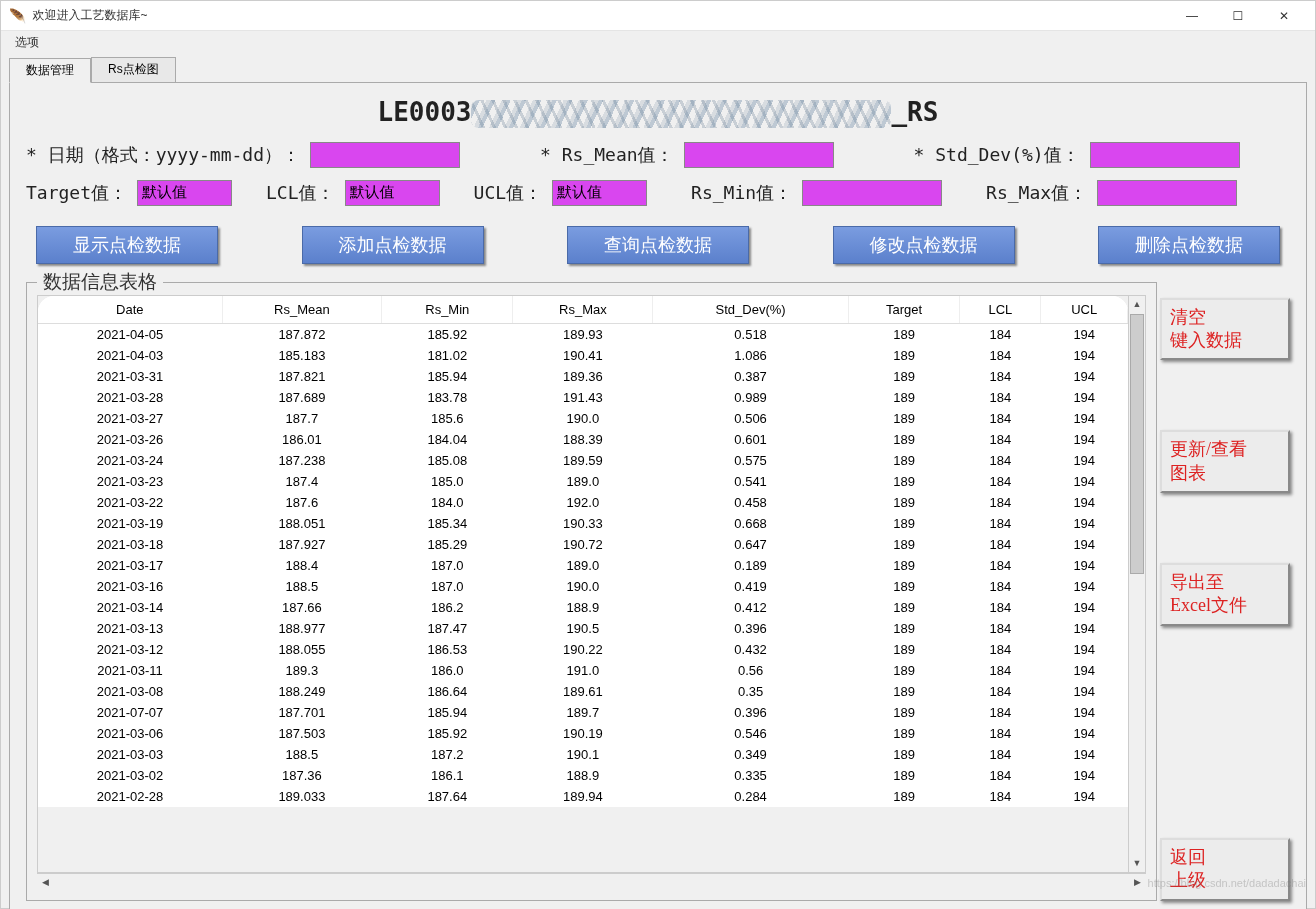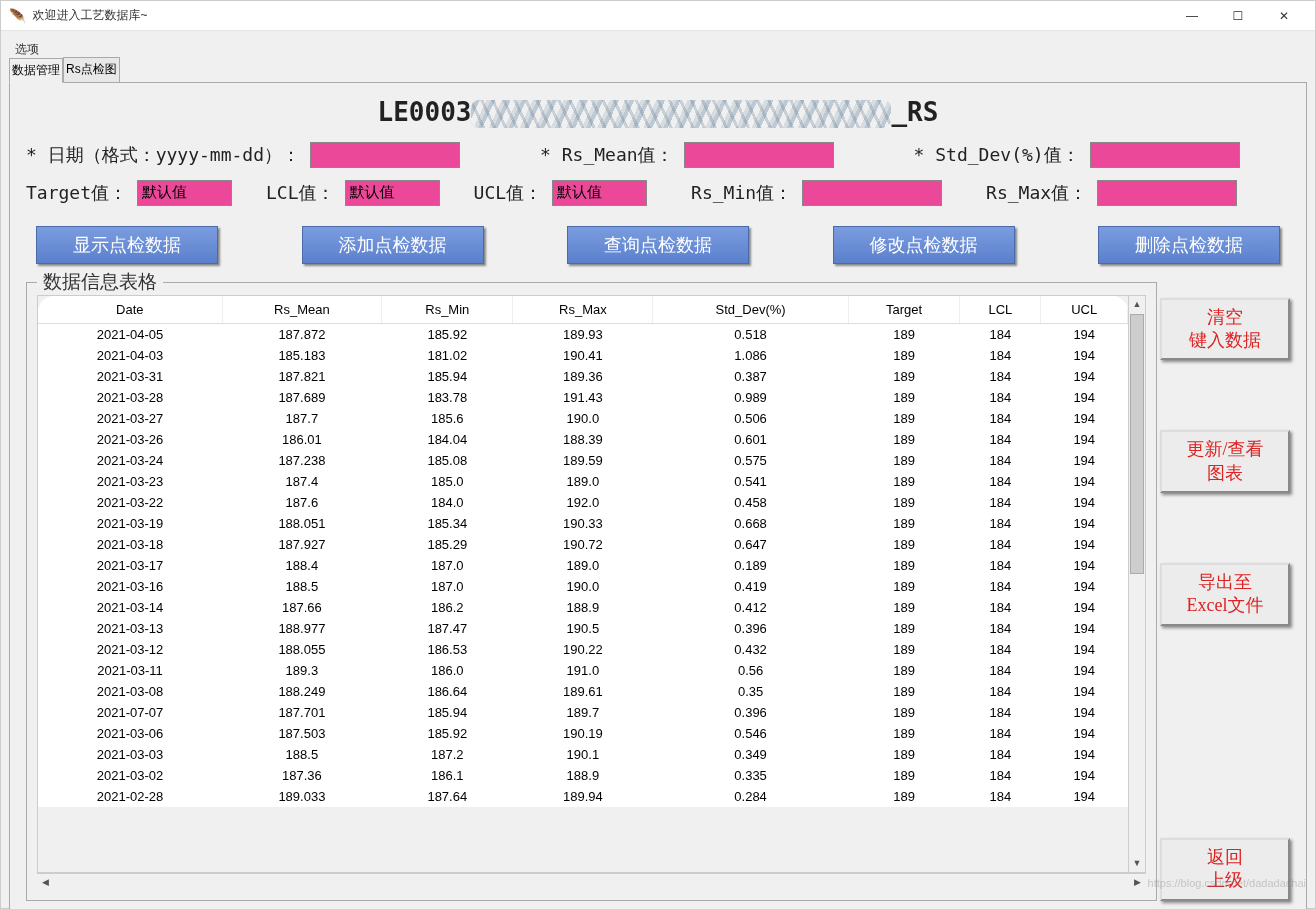--- a/index.html
+++ b/index.html
@@ -48,36 +48,36 @@
   justify-content: center;
   font-size: 12px;
   color: #333;
 }
 .menubar {
   height: 22px;
   background: #f0f0f0;
   padding: 8px 8px;
   font-size: 12px;
   display: flex;
-  align-items: flex-start;
+  align-items: center;
   color: #333;
 }
 .menubar span { padding: 2px 6px; }
 .content {
   flex: 1;
   position: relative;
   padding: 4px 8px 8px 8px;
 }
 .tabs {
   display: flex;
   position: relative;
   z-index: 2;
 }
 .tab {
-  padding: 3px 2px;
+  padding: 3px 16px;
   font-size: 12px;
   background: #e8e8e8;
   border: 1px solid #aaa;
   border-bottom: none;
   margin-right: 0;
 }
 .tab.active {
   background: #f0f0f0;
   border-bottom: 1px solid #f0f0f0;
   position: relative;
@@ -118,21 +118,21 @@
 }
 .lbl {
   font-size: 18px;
   font-family: Consolas, "Microsoft YaHei", monospace;
   color: #222;
   white-space: nowrap;
 }
 .inp {
   height: 26px;
   border: 1px solid #888;
-  background: #ec4899;
+  background: #d946ef;
   font-size: 15px;
   padding: 0 4px;
   font-family: "SimSun", serif;
 }
 .actions {
   display: flex;
   justify-content: space-between;
   padding: 8px 10px 18px 10px;
 }
 .btn-blue {
@@ -241,21 +241,21 @@
 }
 .side .spacer { flex:1; }
 .btn-red {
   background: #ececec;
   border: 2px outset #ddd;
   box-shadow: 2px 2px 3px #888;
   color: #d22;
   font-size: 18px;
   font-family: "SimSun","Microsoft YaHei",serif;
   padding: 6px 8px;
-  text-align: center;
+  text-align: left;
   line-height: 1.3;
   cursor: pointer;
   white-space: pre-line;
 }
 .watermark {
   position:absolute;
   right:10px;
   bottom:20px;
   font-size:11px;
   color:rgba(120,120,120,0.35);

